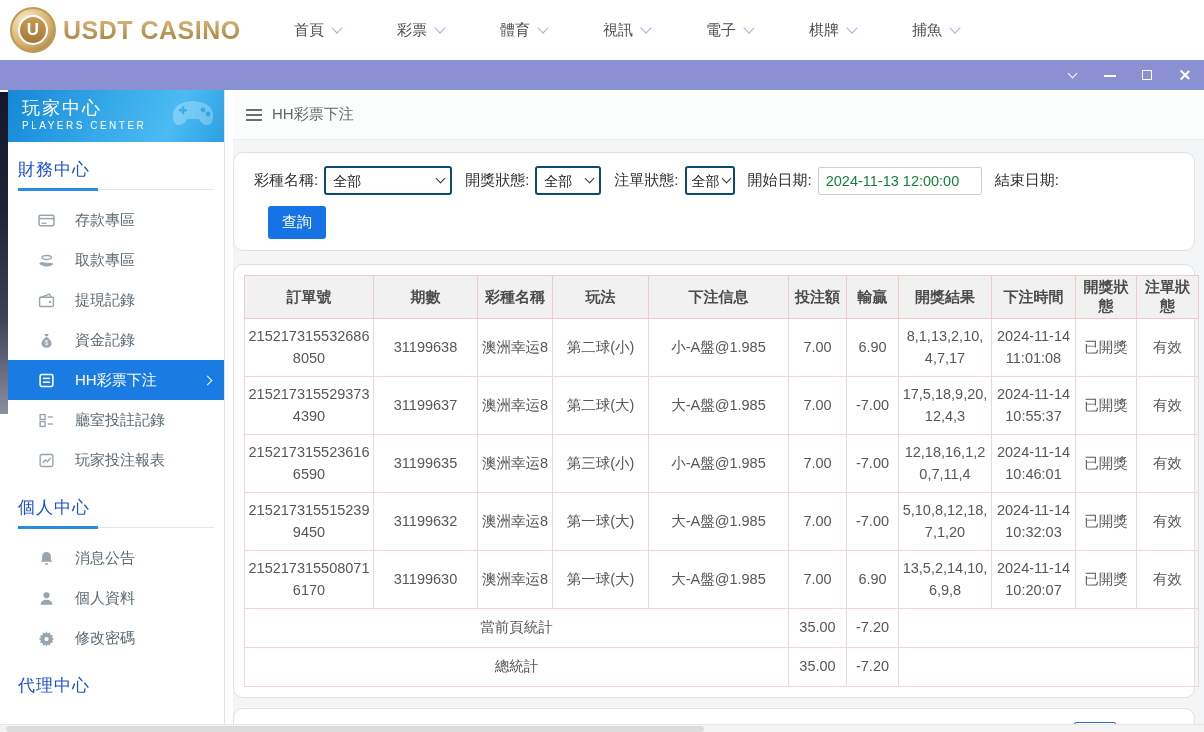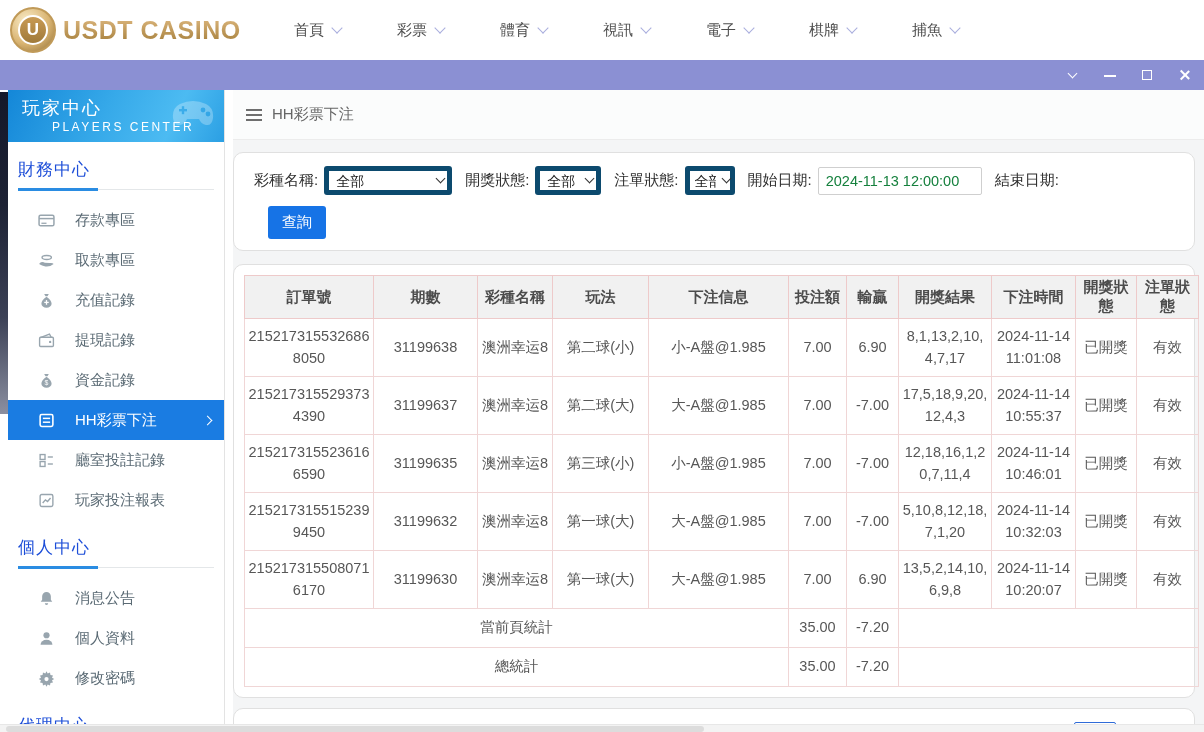--- a/index.html
+++ b/index.html
@@ -37,21 +37,21 @@
   .wc-close i::before { transform:rotate(45deg); }
   .wc-close i::after { transform:rotate(-45deg); }
   
   .dark-strip { position:absolute; left:0; top:92px; width:8px; height:322px;
     background:linear-gradient(180deg,#14182a 0%, #1d2234 35%, #3c4156 70%, #8b8fa0 100%); }
   .sidebar { position:absolute; left:8px; top:90px; width:217px; bottom:0; background:#fff;
     border-right:1px solid #e3e3e3; overflow:hidden; z-index:2; }
   .side-header { height:52px; position:relative; color:#fff; padding:8px 0 0 14px; overflow:hidden;
     background:linear-gradient(115deg,#1487d8 0%, #36a9e9 45%, #4cbbf2 75%, #2b9fe3 100%); }
   .side-header-title { font-size:18px; letter-spacing:2px; line-height:1.2; }
-  .side-header-sub { font-size:12px; letter-spacing:2.5px;text-align:center; }
+  .side-header-sub { font-size:10px; letter-spacing:2.5px; }
   .side-header-art { position:absolute; right:8px; top:6px; opacity:.45; }
   .side-section-title { margin:16px 0 0 10px; font-size:17px; color:#1d4ed8; letter-spacing:1px; }
   .side-divider { position:relative; margin:7px 10px 9px 10px; height:3px; }
   .side-divider .line { position:absolute; left:0; right:0; top:1px; height:1px; background:#e4e7e9; }
   .side-divider .accent { position:absolute; left:0; top:0; width:80px; height:3px; background:#2a8ce2; }
   .side-item { height:40px; display:flex; align-items:center; padding-left:30px; gap:20px;
     color:#5a6a74; font-size:15px; cursor:pointer; }
   .side-item .icon { width:17px; height:17px; color:#98a5ae; display:flex; align-items:center; justify-content:center; flex:0 0 auto; }
   .side-item .icon svg { width:100%; height:100%; }
   .side-item.active { background:#1a7ce2; color:#fff; }
@@ -64,21 +64,21 @@
   .crumb { height:50px; background:#fbfcfc; border-bottom:1px solid #ececec; display:flex; align-items:center; padding-left:13px; gap:10px; }
   .burger { width:16px; height:12px; display:flex; flex-direction:column; justify-content:space-between; cursor:pointer; }
   .burger i { height:2px; background:#6e6e6e; }
   .crumb-title { color:#666; font-size:15px; }
   .panel { background:#fff; border:1px solid #e0e0e0; border-radius:10px; margin:0 9px 0 0; }
   .filter-panel { margin-top:12px; padding:13px 10px 11px 20px; }
   .filter-row { display:flex; align-items:center; font-size:15px; color:#2f2f2f; white-space:nowrap; }
   .filter-row .lbl { margin-right:6px; }
   .filter-row .gap { width:13px; flex:0 0 auto; }
   .sel { position:relative; display:inline-block; }
-  .sel select { appearance:none; -webkit-appearance:none; height:29px; border:5px solid #0c4a6e; border-radius:3px;
+  .sel select { appearance:none; -webkit-appearance:none; height:29px; border:2px solid #0c4a6e; border-radius:3px;
     background:#fff; font-size:14px; color:#222; padding:0 18px 0 7px; width:100%;
     font-family:"Liberation Sans","DejaVu Sans",sans-serif; }
   .sel::after { content:""; position:absolute; right:8px; top:9px; width:6px; height:6px;
     border-right:1.6px solid #333; border-bottom:1.6px solid #333; transform:rotate(45deg); pointer-events:none; }
   .sel.w-lg { width:128px; } .sel.w-md { width:66px; } .sel.w-sm { width:50px; }
   .sel.w-sm select { padding:0 14px 0 5px; } .sel.w-sm::after { right:5px; }
   .date-input { width:164px; height:28px; border:1px solid #cfcfcf; border-radius:2px; font-size:14.5px;
     color:#15803d; padding:0 7px; font-family:"Liberation Sans","DejaVu Sans",sans-serif; }
   .btn-search { margin-top:11px; margin-left:14px; background:#1673e6; color:#fff; font-size:15px;
     padding:7px 14px; border:none; border-radius:3px; cursor:pointer; font-family:inherit;text-align:center; }
@@ -193,31 +193,20 @@
         <span>存款專區</span>
       </div>
       <div class="side-item">
         <span class="icon">
           <svg viewBox="0 0 16 16">
             <ellipse cx="8.2" cy="5.2" rx="4.4" ry="1.9" fill="none" stroke="currentColor" stroke-width="1.3"></ellipse>
             <path d="M1.4 10.6 Q3.8 8.6 6.4 10 L10.8 10.4 Q13.8 9.9 14.7 11.3 Q11 14.2 7 13.6 Q3.4 13.1 1.4 11.6 Z" fill="currentColor"></path>
           </svg>
         </span>
         <span>取款專區</span>
-      </div>
-      <div class="side-item">
-        <span class="icon">
-          <svg viewBox="0 0 16 16">
-            <path d="M5.8 1.8 h4.4 l-1.3 2.3 h-1.8 Z" fill="currentColor"></path>
-            <path d="M8 4.4 C4.8 6.4 3.2 8.9 3.2 11 a4.8 3.9 0 0 0 9.6 0 C12.8 8.9 11.2 6.4 8 4.4 Z" fill="currentColor"></path>
-            <line x1="8" y1="7.6" x2="8" y2="12" stroke="#fff" stroke-width="1.2"></line>
-            <line x1="5.9" y1="9.8" x2="10.1" y2="9.8" stroke="#fff" stroke-width="1.2"></line>
-          </svg>
-        </span>
-        <span>充值記錄</span>
       </div>
       <div class="side-item">
         <span class="icon">
           <svg viewBox="0 0 16 16">
             <path d="M2.2 5.2 L10.8 1.9 L12.4 5" fill="none" stroke="currentColor" stroke-width="1.3"></path>
             <rect x="1.5" y="5" width="13" height="8.6" rx="1" fill="none" stroke="currentColor" stroke-width="1.3"></rect>
             <circle cx="11.4" cy="9.3" r="1.1" fill="currentColor"></circle>
           </svg>
         </span>
         <span>提現記錄</span>

